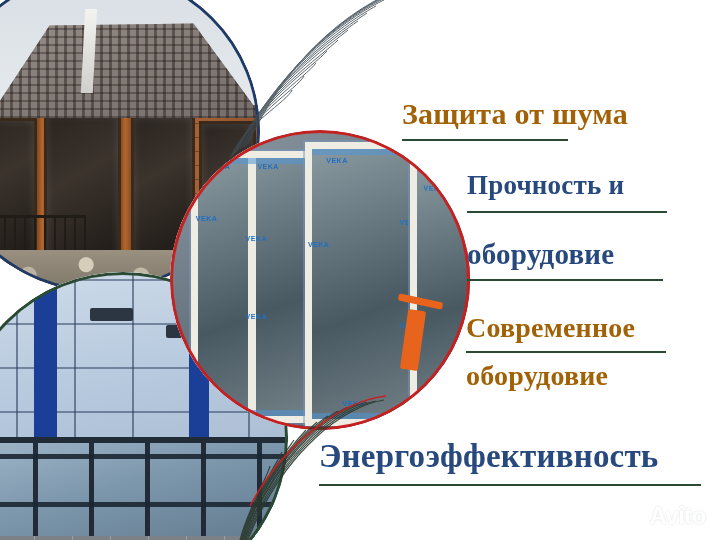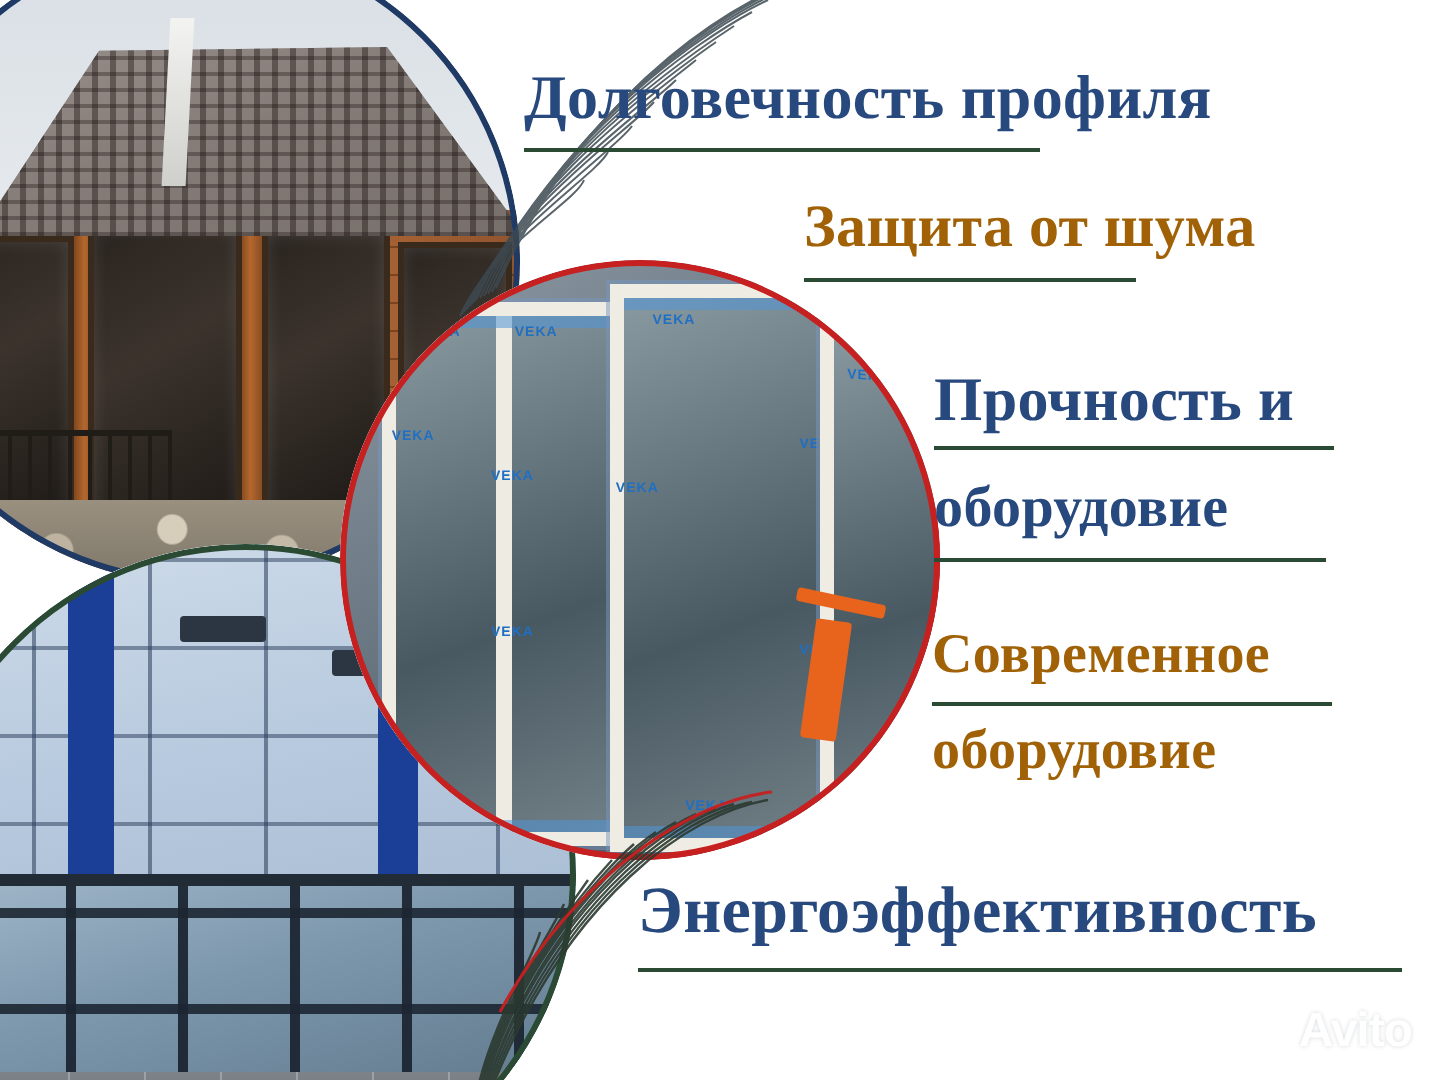--- a/index.html
+++ b/index.html
@@ -126,21 +126,21 @@
   .line{position:absolute;white-space:nowrap;font-weight:bold;
         letter-spacing:.2px;line-height:1;}
   .line .rule{position:absolute;left:0;height:2px;background:#2b4a33;}
   .navy{color:#27497e;}
   .red{color:#a16207;}
 
   #t1{left:262px;top:33px;font-size:31px;}
   #t1 .rule{top:41px;width:258px;}
   #t2{left:402px;top:99px;font-size:30px;}
   #t2 .rule{top:40px;width:166px;}
-  #t3{left:467px;top:184px;font-size:31px;}
+  #t3{left:467px;top:172px;font-size:27px;}
   #t3 .rule{top:39px;width:200px;}
   #t4{left:467px;top:240px;font-size:29px;}
   #t4 .rule{top:39px;width:196px;}
   #t5{left:466px;top:314px;font-size:28px;}
   #t5 .rule{top:37px;width:200px;}
   #t6{left:466px;top:362px;font-size:28px;}
   #t7{left:319px;top:440px;font-size:33px;text-align:right;}
   #t7 .rule{top:44px;width:382px;}
 
   
@@ -262,24 +262,20 @@
       <path d="M 92 30 C 72 43 25 90 6 158"></path>
       <path d="M 81 36 C 65 50 22 96 5 158"></path>
       <path d="M 70 44 C 57 58 19 103 5 158"></path>
       <path d="M 58 54 C 49 67 16 110 4 158"></path>
       <path d="M 46 66 C 41 78 13 118 4 158"></path>
       <path d="M 34 80 C 32 90 10 126 3 158"></path>
     </g>
     <path d="M150 10 C112 14 52 50 14 120" fill="none" stroke="#c62020" stroke-width="1.6" opacity=".95"></path>
   </svg>
 
-  <div class="line navy" id="t1">
-    <span>Долговечность профиля</span>
-    <span class="rule"></span>
-  </div>
 
   <div class="line red" id="t2">
     <span>Защита от шума</span>
     <span class="rule"></span>
   </div>
 
   <div class="line navy" id="t3">
     <span>Прочность и</span>
     <span class="rule"></span>
   </div>

